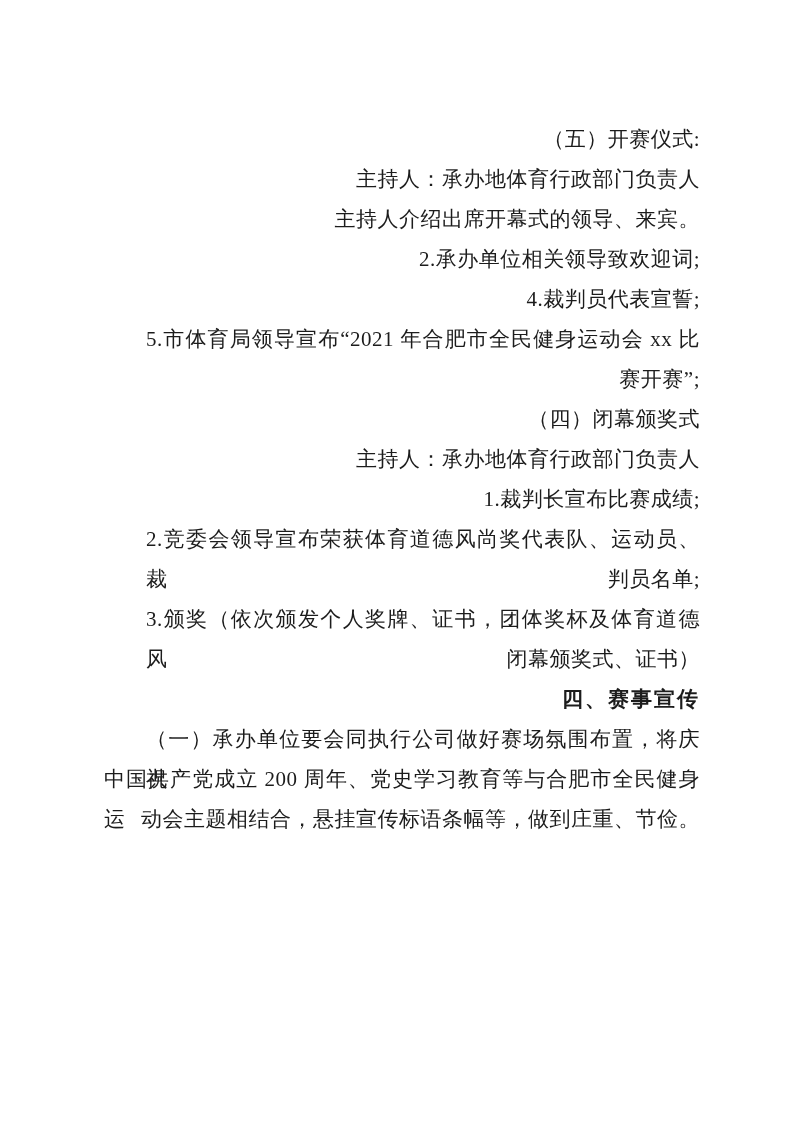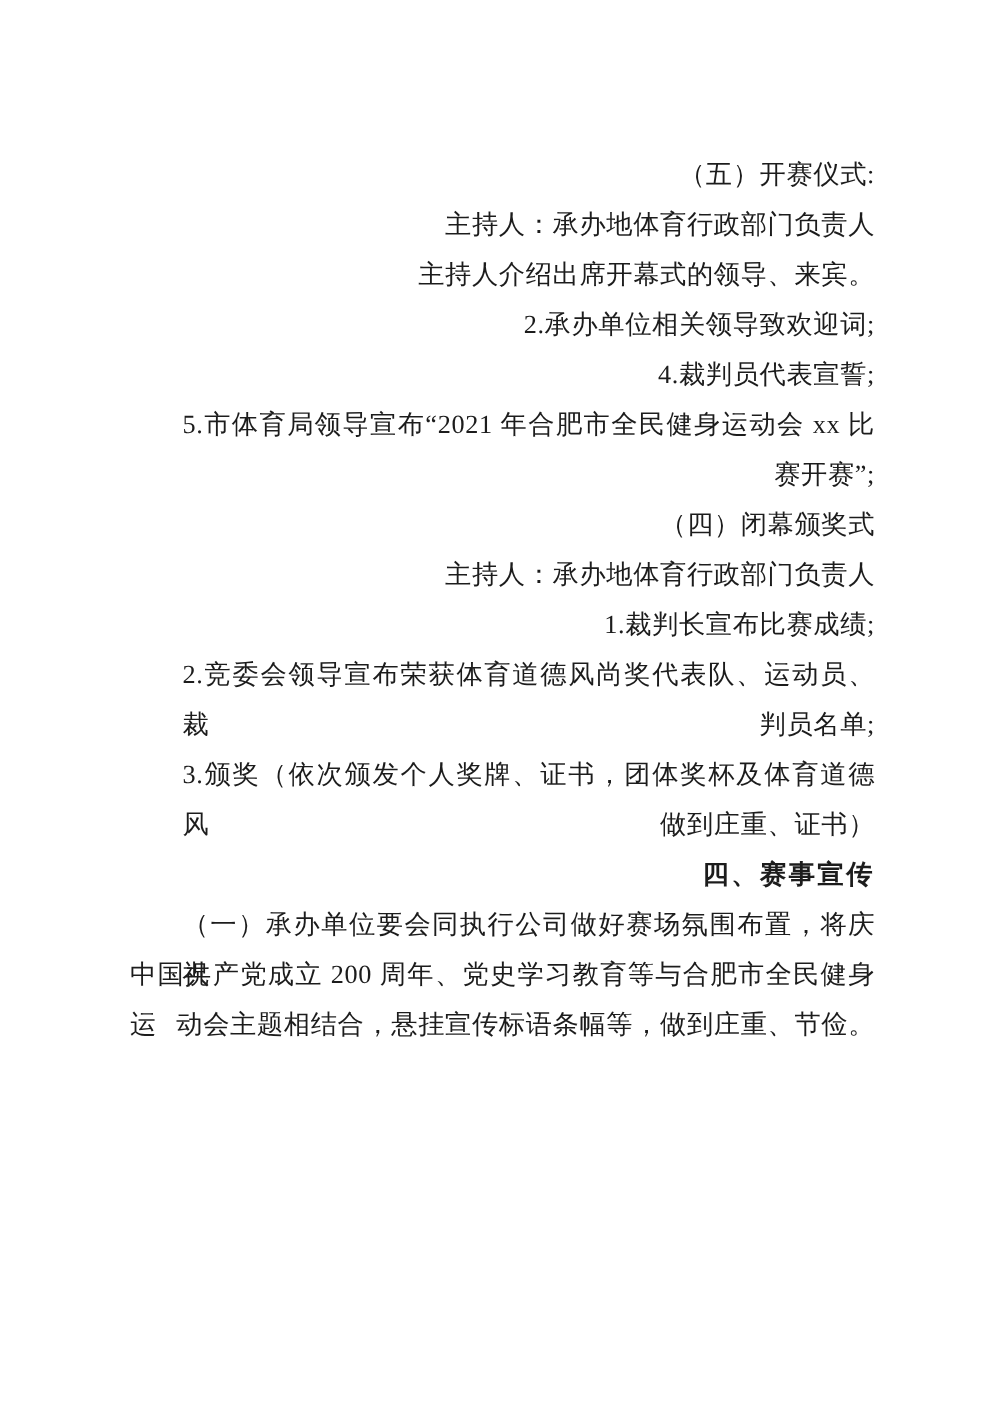--- a/index.html
+++ b/index.html
@@ -55,19 +55,19 @@
     <div class="line indent">2.承办单位相关领导致欢迎词;</div>
     <div class="line indent">4.裁判员代表宣誓;</div>
     <div class="line indent fill">5.市体育局领导宣布“2021 年合肥市全民健身运动会 xx 比</div>
     <div class="line">赛开赛”;</div>
     <div class="line indent">（四）闭幕颁奖式</div>
     <div class="line indent">主持人：承办地体育行政部门负责人</div>
     <div class="line indent">1.裁判长宣布比赛成绩;</div>
     <div class="line indent fill">2.竞委会领导宣布荣获体育道德风尚奖代表队、运动员、裁</div>
     <div class="line">判员名单;</div>
     <div class="line indent fill">3.颁奖（依次颁发个人奖牌、证书，团体奖杯及体育道德风</div>
-    <div class="line">做到庄重、证书）</div>
+    <div class="line">闭幕颁奖式、证书）</div>
     <div class="line indent heading">四、赛事宣传</div>
     <div class="line indent fill">（一）承办单位要会同执行公司做好赛场氛围布置，将庆祝</div>
     <div class="line fill">中国共产党成立 200 周年、党史学习教育等与合肥市全民健身运</div>
     <div class="line">动会主题相结合，悬挂宣传标语条幅等，做到庄重、节俭。</div>
   </div>
 </div>
 
 </body></html>

